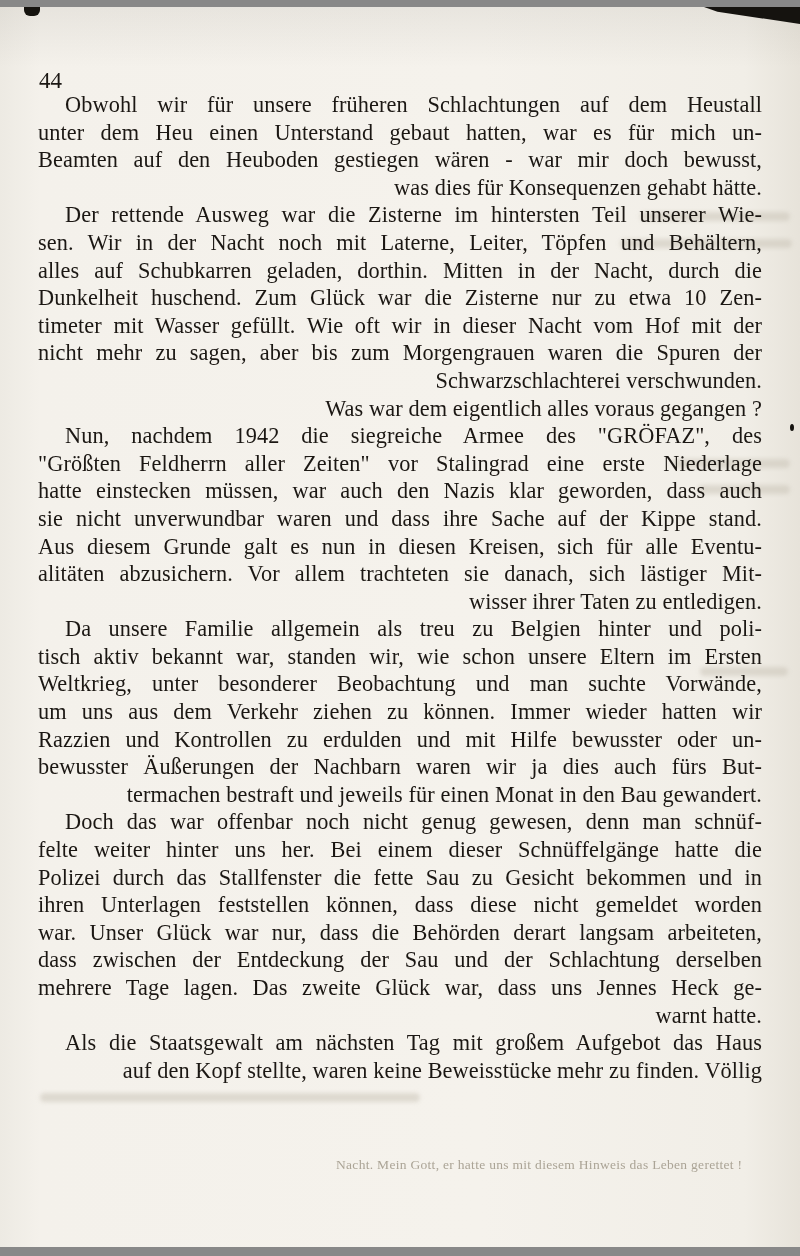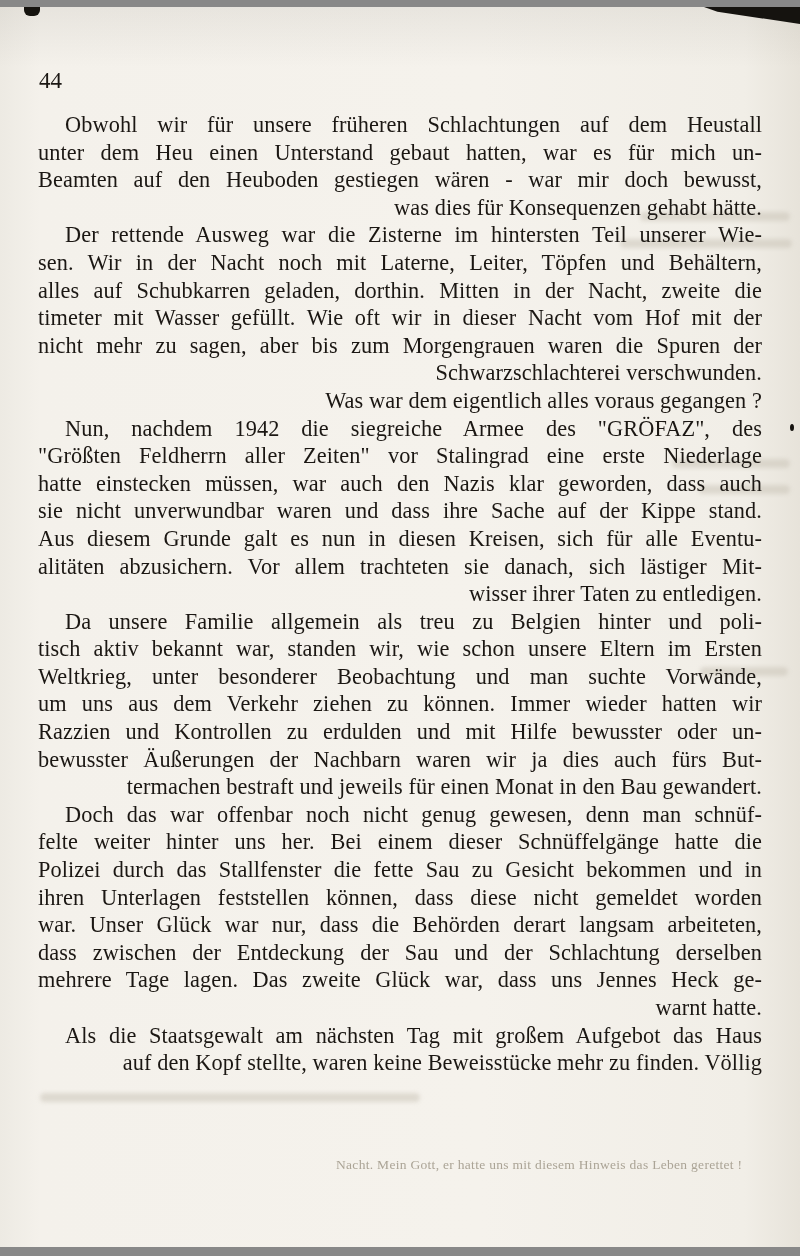--- a/index.html
+++ b/index.html
@@ -16,21 +16,21 @@
   .page::before{ 
     content:"";position:absolute;left:0;top:0;width:100%;height:60px;
     background:linear-gradient(180deg,rgba(120,115,105,.10),rgba(120,115,105,0));
     pointer-events:none;
   }
   .pagenum{
     position:absolute;left:39px;top:62px;
     font-size:23px;line-height:1;
   }
   .text-block{
-    position:absolute;left:38px;top:104px;width:724px;
+    position:absolute;left:38px;top:84px;width:724px;
     font-size:22.3px;line-height:27.6px;
     letter-spacing:.1px;
   }
   .paragraph{margin:0;}
   .line{text-align:right;}
   .line.just{text-align:justify;text-align-last:justify;}
   .line.indent{text-indent:27px;}
 
   
   .artifact{position:absolute;background:#15130f;pointer-events:none;}
@@ -77,21 +77,22 @@
   <div class="text-block">
       <div class="paragraph">
         <div class="line indent just">Obwohl wir für unsere früheren Schlachtungen auf dem Heustall</div>
         <div class="line just">unter dem Heu einen Unterstand gebaut hatten, war es für mich un-</div>
         <div class="line just">Beamten auf den Heuboden gestiegen wären - war mir doch bewusst,</div>
         <div class="line">was dies für Konsequenzen gehabt hätte.</div>
       </div>
       <div class="paragraph">
         <div class="line indent just">Der rettende Ausweg war die Zisterne im hintersten Teil unserer Wie-</div>
         <div class="line just">sen. Wir in der Nacht noch mit Laterne, Leiter, Töpfen und Behältern,</div>
-        <div class="line just">alles auf Schubkarren geladen, dorthin. Mitten in der Nacht, zweite die</div>
+        <div class="line just">alles auf Schubkarren geladen, dorthin. Mitten in der Nacht, durch die</div>
+        <div class="line just">Dunkelheit huschend. Zum Glück war die Zisterne nur zu etwa 10 Zen-</div>
         <div class="line just">timeter mit Wasser gefüllt. Wie oft wir in dieser Nacht vom Hof mit der</div>
         <div class="line just">nicht mehr zu sagen, aber bis zum Morgengrauen waren die Spuren der</div>
         <div class="line">Schwarzschlachterei verschwunden.</div>
       </div>
       <div class="paragraph">
         <div class="line indent">Was war dem eigentlich alles voraus gegangen ?</div>
       </div>
       <div class="paragraph">
         <div class="line indent just">Nun, nachdem 1942 die siegreiche Armee des "GRÖFAZ", des</div>
         <div class="line just">"Größten Feldherrn aller Zeiten" vor Stalingrad eine erste Niederlage</div>

